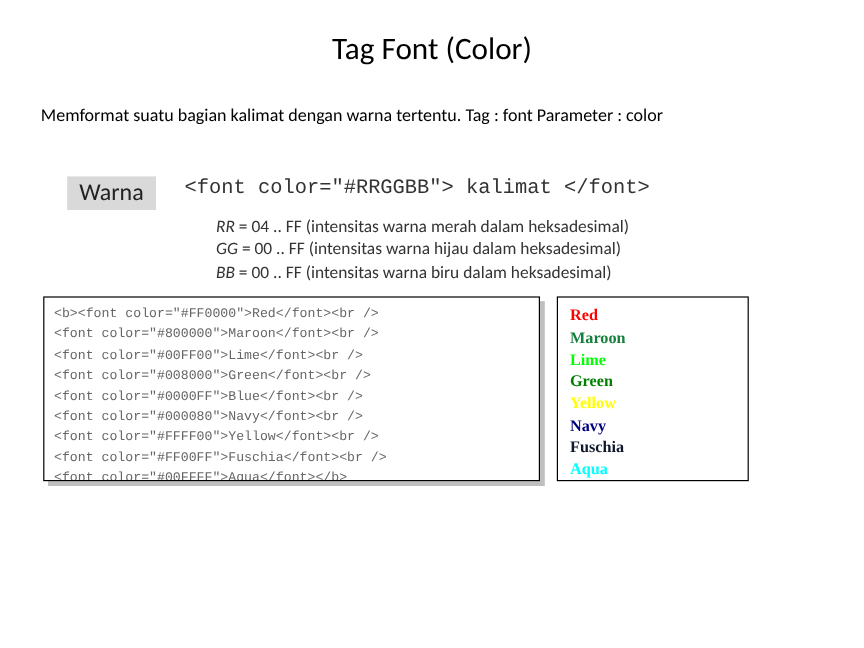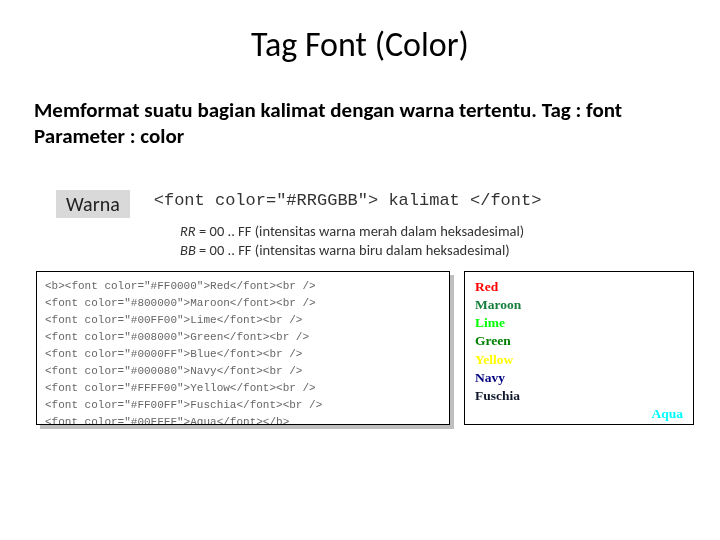--- a/index.html
+++ b/index.html
@@ -6,28 +6,28 @@
   body {
     width: 720px;
     height: 540px;
     background: #ffffff;
     font-family: Calibri, Arial, sans-serif;
     position: relative;
     overflow: hidden;
   }
   .title {
     text-align: center;
-    font-size: 34px;
+    font-size: 26px;
     font-weight: 400;
     color: #000;
     margin-top: 24px;
   }
   .subtitle {
-    font-size: 21px;
-    font-weight: 700;
+    font-size: 15px;
+    font-weight: 400;
     color: #000;
     margin: 32px 34px 0 34px;
     line-height: 1.25;
   }
   .syntax-row {
     margin: 40px 0 0 56px;
     display: flex;
     align-items: flex-start;
     gap: 24px;
   }
@@ -83,39 +83,40 @@
     overflow: hidden;
   }
   .out-panel {
     border: 1px solid #000;
     background: #fff;
     padding: 6px 10px;
     font-family: "Times New Roman", serif;
     font-size: 13.5px;
     font-weight: bold;
     line-height: 1.35;
-    width: 230px;
+    width: 160px;
     height: 154px;
   }
   .out-panel div { white-space: nowrap; }
 </style>
 </head>
 <body>
 
 <h1 class="title">Tag Font (Color)</h1>
 
 <p class="subtitle">Memformat suatu bagian kalimat dengan warna tertentu. Tag : font Parameter : color</p>
 
 <div class="syntax-row">
   <span class="warna-label">Warna</span>
   <div class="syntax-block">&lt;font color="#RRGGBB"&gt; kalimat &lt;/font&gt;</div>
 </div>
 
 <div class="desc-block">
-  <div><span class="it">RR</span><span> = 00 .. FF (intensitas warna merah dalam heksadesimal)</span></div>
+  <div><span class="it">RR</span><span> = 04 .. FF (intensitas warna merah dalam heksadesimal)</span></div>
+  <div><span class="it">GG</span><span> = 00 .. FF (intensitas warna hijau dalam heksadesimal)</span></div>
   <div><span class="it">BB</span><span> = 00 .. FF (intensitas warna biru dalam heksadesimal)</span></div>
 </div>
 
 <div class="lower">
   <div class="code-outer">
     <div class="code-shadow"></div>
     <div class="code-panel" id="code-panel">
         <div>&lt;b&gt;&lt;font color="#FF0000"&gt;Red&lt;/font&gt;&lt;br /&gt;</div>
         <div>&lt;font color="#800000"&gt;Maroon&lt;/font&gt;&lt;br /&gt;</div>
         <div>&lt;font color="#00FF00"&gt;Lime&lt;/font&gt;&lt;br /&gt;</div>
@@ -128,15 +129,15 @@
       </div>
   </div>
   <div class="out-panel" id="out-panel">
       <div style="color: rgb(255, 0, 0);">Red</div>
       <div style="color: #15803d;">Maroon</div>
       <div style="color: rgb(0, 255, 0);">Lime</div>
       <div style="color: rgb(0, 128, 0);">Green</div>
       <div style="color: rgb(255, 255, 0);">Yellow</div>
       <div style="color: rgb(0, 0, 128);">Navy</div>
       <div style="color: #0f172a;">Fuschia</div>
-      <div style="color: rgb(0, 255, 255); text-align: right;">Aqua</div>
+      <div style="color: rgb(0, 255, 255);">Aqua</div>
     </div>
 </div>
 
 </body></html>

